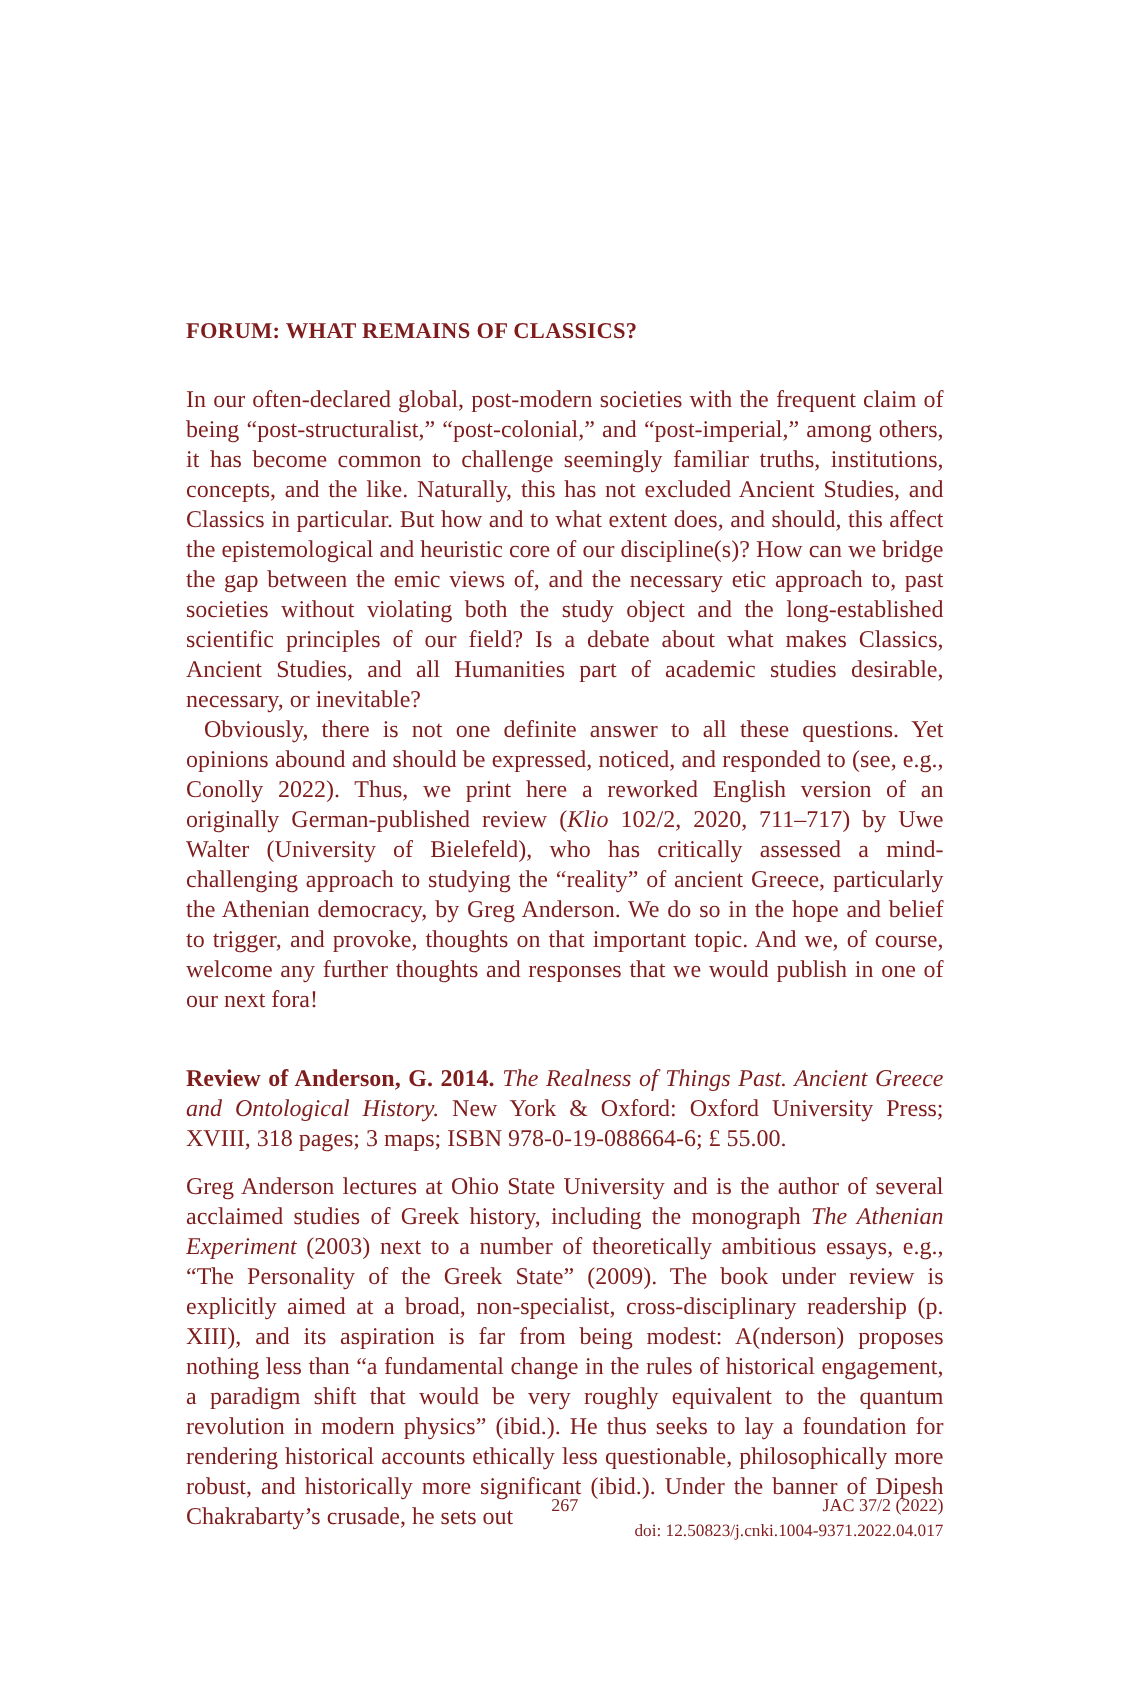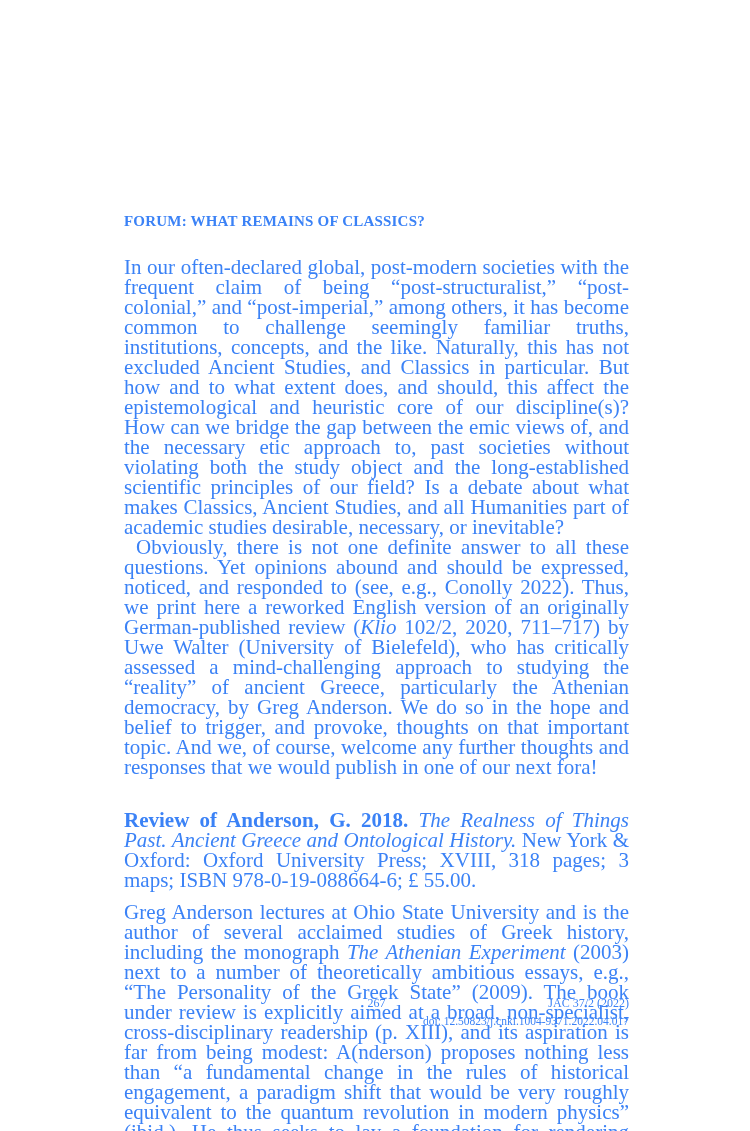--- a/index.html
+++ b/index.html
@@ -6,38 +6,38 @@
     margin: 0;
     padding: 0;
     background: #ffffff;
   }
   .page {
     position: relative;
     width: 750px;
     height: 1131px;
     background: #ffffff;
     font-family: "Liberation Serif", "DejaVu Serif", serif;
-    color: #3b82f6;
+    color: #7f1d1d;
     overflow: hidden;
   }
   .content {
     position: absolute;
     left: 124px;
     top: 211px;
     width: 505px;
   }
   .forum-heading {
     font-size: 15px;
     font-weight: bold;
     letter-spacing: 0.2px;
     margin: 0 0 26px 0;
     line-height: 20px;
   }
   p.para {
-    font-size: 21px;
+    font-size: 16px;
     line-height: 20px;
     text-align: justify;
     margin: 0;
   }
   p.indent {
     text-indent: 12px;
   }
   p.block-gap {
     margin-top: 33px;
   }
@@ -80,21 +80,21 @@
 <body>
 
 <div class="page">
   <div class="content">
     <h1 class="forum-heading">FORUM: WHAT REMAINS OF CLASSICS?</h1>
 
     <p class="para"><span>In our often-declared global, post-modern societies with the frequent claim of being “post-structuralist,” “post-colonial,” and “post-imperial,” among others, it has become common to challenge seemingly familiar truths, institutions, concepts, and the like. Naturally, this has not excluded Ancient Studies, and Classics in particular. But how and to what extent does, and should, this affect the epistemological and heuristic core of our discipline(s)? How can we bridge the gap between the emic views of, and the necessary etic approach to, past societies without violating both the study object and the long-established scientific principles of our field? Is a debate about what makes Classics, Ancient Studies, and all Humanities part of academic studies desirable, necessary, or inevitable?</span></p>
 
     <p class="para indent"><span>Obviously, there is not one definite answer to all these questions. Yet opinions abound and should be expressed, noticed, and responded to (see, e.g., Conolly 2022). Thus, we print here a reworked English version of an originally German-published review (</span><span class="italic">Klio</span><span> 102/2, 2020, 711–717) by Uwe Walter (University of Bielefeld), who has critically assessed a mind-challenging approach to studying the “reality” of ancient Greece, particularly the Athenian democracy, by Greg Anderson. We do so in the hope and belief to trigger, and provoke, thoughts on that important topic. And we, of course, welcome any further thoughts and responses that we would publish in one of our next fora!</span></p>
 
-    <p class="para block-gap"><span class="bold">Review of Anderson, G. 2018. </span><span class="italic">The Realness of Things Past. Ancient Greece and Ontological History. </span><span>New York &amp; Oxford: Oxford University Press; XVIII, 318 pages; 3 maps; ISBN 978-0-19-088664-6; £ 55.00.</span></p>
+    <p class="para block-gap"><span class="bold">Review of Anderson, G. 2014. </span><span class="italic">The Realness of Things Past. Ancient Greece and Ontological History. </span><span>New York &amp; Oxford: Oxford University Press; XVIII, 318 pages; 3 maps; ISBN 978-0-19-088664-6; £ 55.00.</span></p>
 
     <p class="para block-gap-sm"><span>Greg Anderson lectures at Ohio State University and is the author of several acclaimed studies of Greek history, including the monograph </span><span class="italic">The Athenian Experiment</span><span> (2003) next to a number of theoretically ambitious essays, e.g., “The Personality of the Greek State” (2009). The book under review is explicitly aimed at a broad, non-specialist, cross-disciplinary readership (p. XIII), and its aspiration is far from being modest: A(nderson) proposes nothing less than “a fundamental change in the rules of historical engagement, a paradigm shift that would be very roughly equivalent to the quantum revolution in modern physics” (ibid.). He thus seeks to lay a foundation for rendering historical accounts ethically less questionable, philosophically more robust, and historically more significant (ibid.). Under the banner of Dipesh Chakrabarty’s crusade, he sets out</span></p>
   </div>
 
   <div class="footer">
     <div class="footer-line1">
       <span class="page-number">267</span>
       <span class="journal-ref">JAC 37/2 (2022)</span>
     </div>
     <div class="doi-line">doi: 12.50823/j.cnki.1004-9371.2022.04.017</div>

